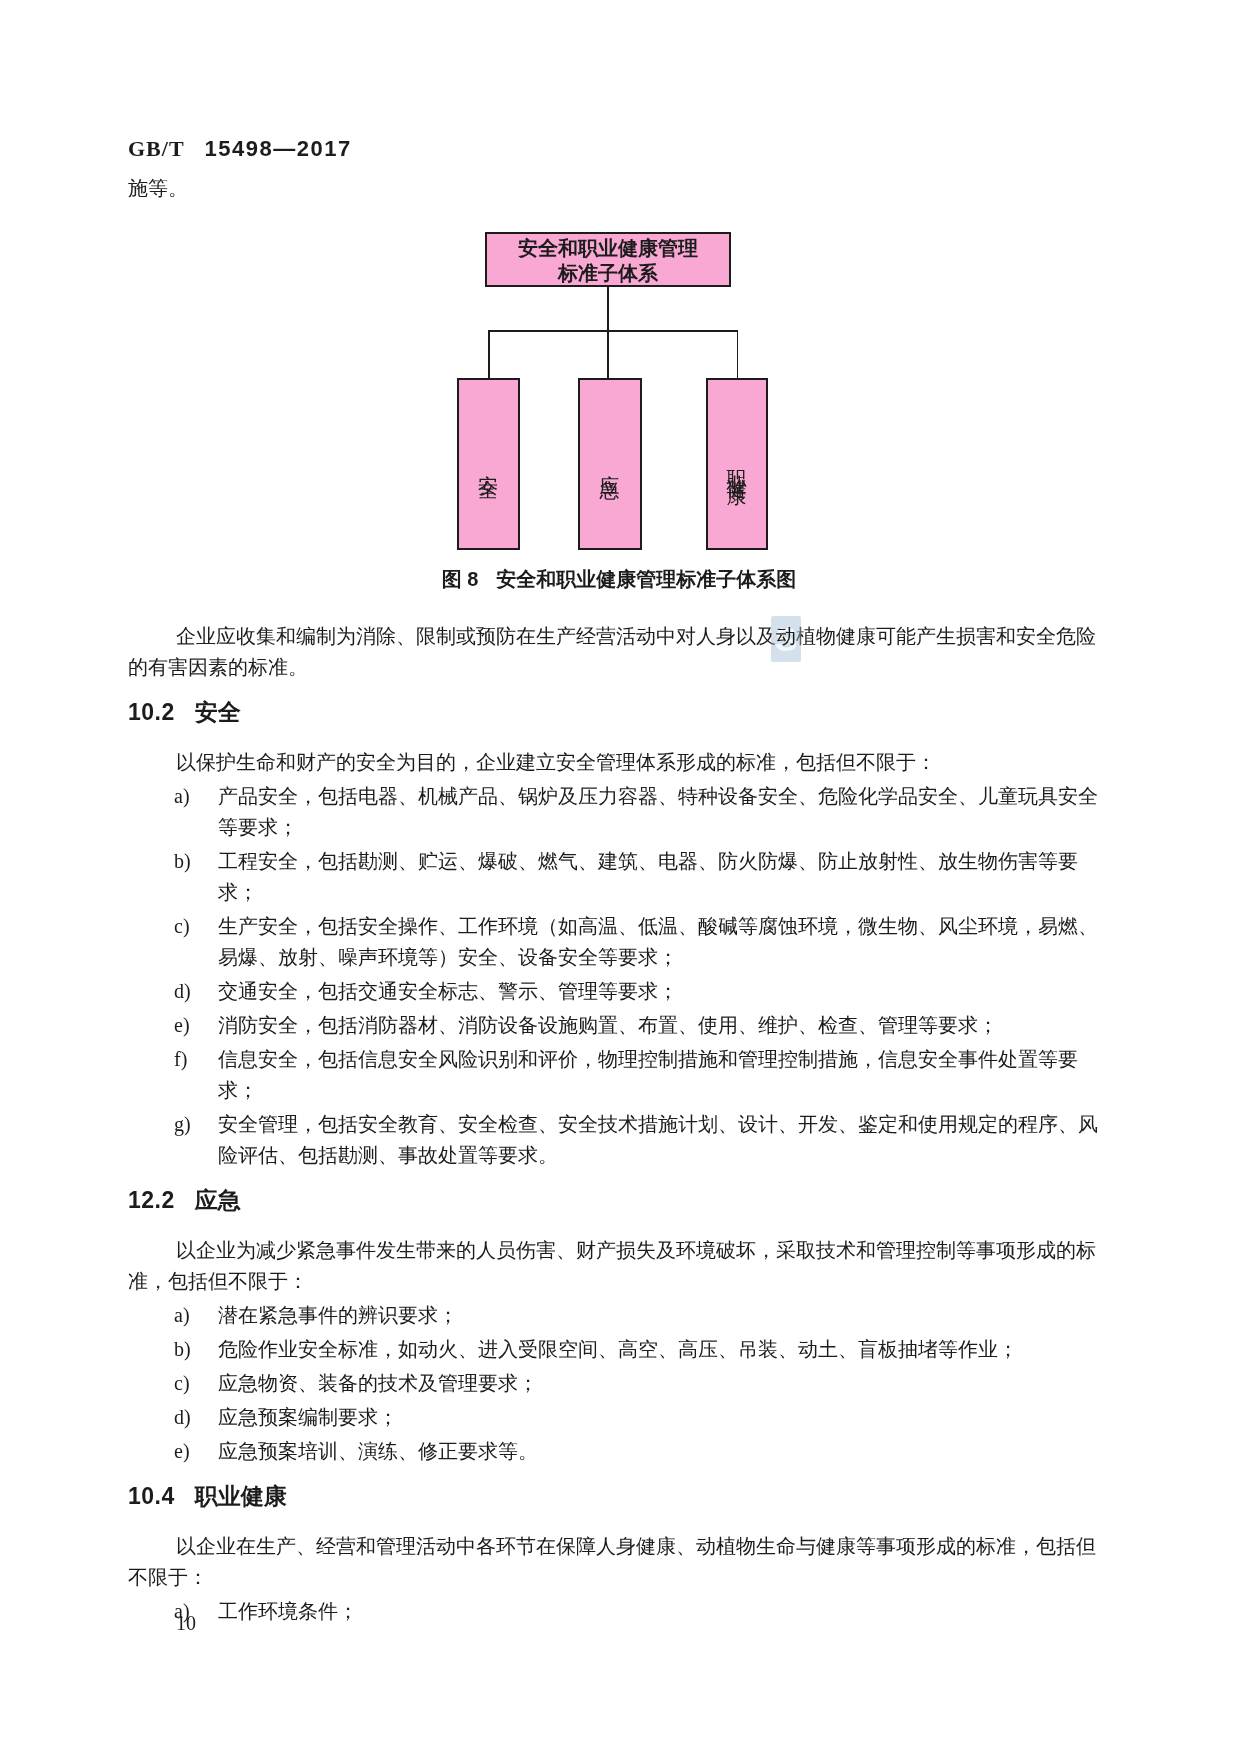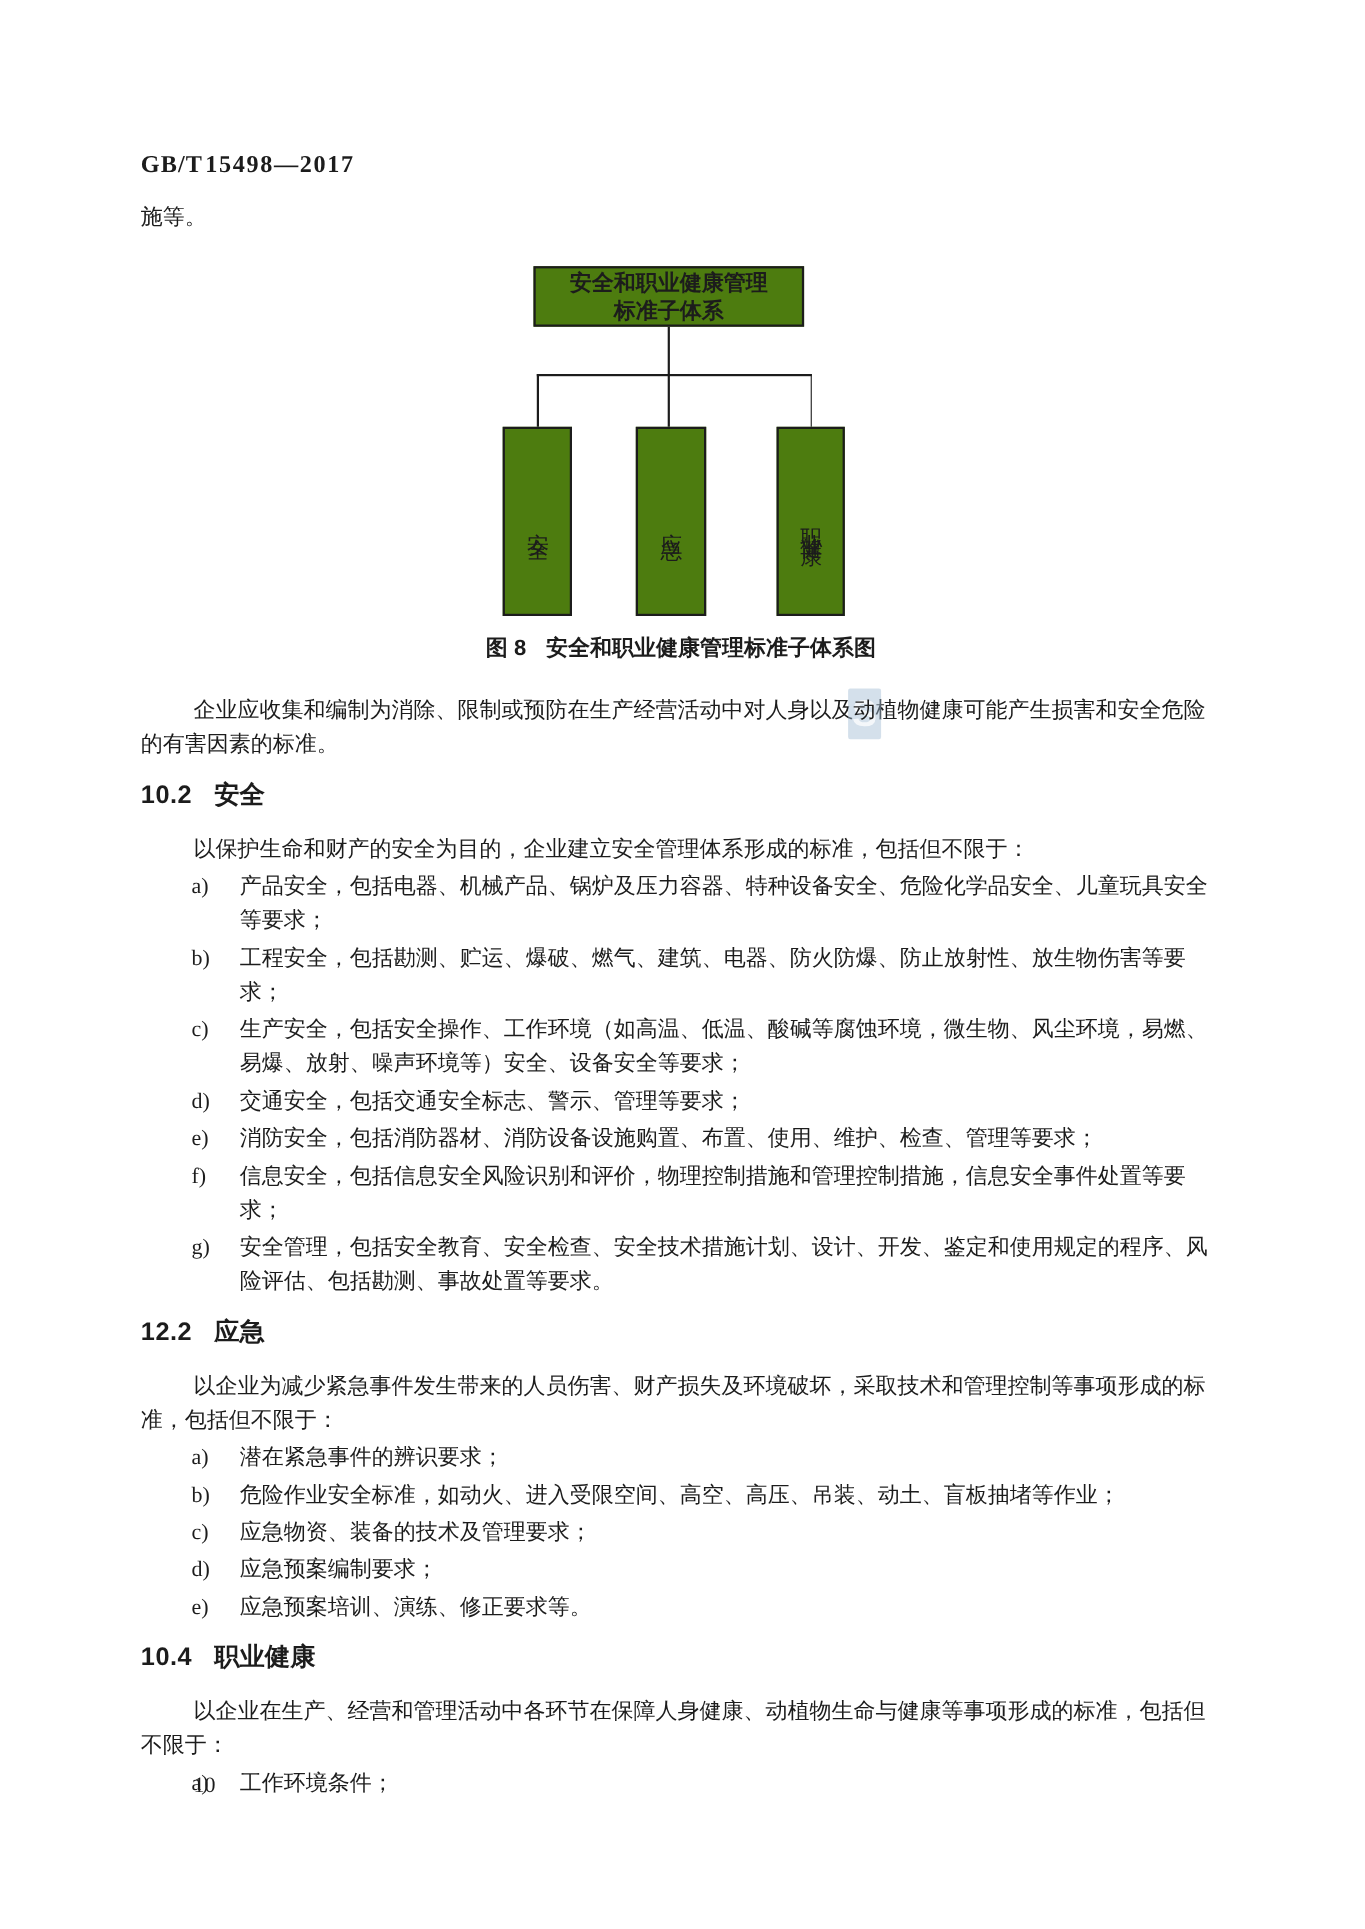--- a/index.html
+++ b/index.html
@@ -4,29 +4,29 @@
 <style>
   html,body { margin:0; padding:0; background:#ffffff; }
   .page {
     position:relative; width:1241px; height:1754px; background:#ffffff;
     font-family:"Liberation Serif","DejaVu Serif",serif; color:#1c1c1c;
     overflow:hidden;
   }
   
   .header { position:absolute; top:136px; left:128px; font-size:22px; white-space:nowrap; }
   .gbt-prefix { font-weight:bold; letter-spacing:1px;text-align:center; }
-  .gbt-number { font-family:Liberation Serif, serif; font-weight:600; margin-left:2px; letter-spacing:1.5px; }
+  .gbt-number { font-family:Liberation Sans, sans-serif; font-weight:600; margin-left:20px; letter-spacing:1.5px; }
 
   
-  .content { position:absolute; left:128px; top:183px; width:982px; font-size:20px; line-height:31px; }
+  .content { position:absolute; left:128px; top:173px; width:982px; font-size:20px; line-height:31px; }
   .cont-text { margin:0; }
 
   
   .diagram { position:relative; margin-top:28px; height:318px; }
-  .dbox { box-sizing:border-box; border:2px solid #1c1c1c; position:absolute; background:#4d7c0f; }
+  .dbox { box-sizing:border-box; border:2px solid #1c1c1c; position:absolute; background:#f9a8d4; }
   .root-box { left:357px; top:0; width:246px; height:55px; text-align:center; font-weight:bold; line-height:25px; padding-top:2px; }
   .dline { position:absolute; background:#1c1c1c; }
   .v-root  { left:479px; top:55px; width:1.5px; height:43px; }
   .h-bus   { left:360px; top:98px; width:250px; height:1.5px; }
   .v-stub1 { left:360px; top:98px; width:1.5px; height:48px; }
   .v-stub2 { left:479px; top:98px; width:1.5px; height:48px; }
   .v-stub3 { left:608.5px; top:98px; width:1.5px; height:48px; }
   .child-box { top:146px; height:172px; display:flex; align-items:center; justify-content:center; }
   .cb1 { left:329px; width:63px; }
   .cb2 { left:450px; width:64px; }

